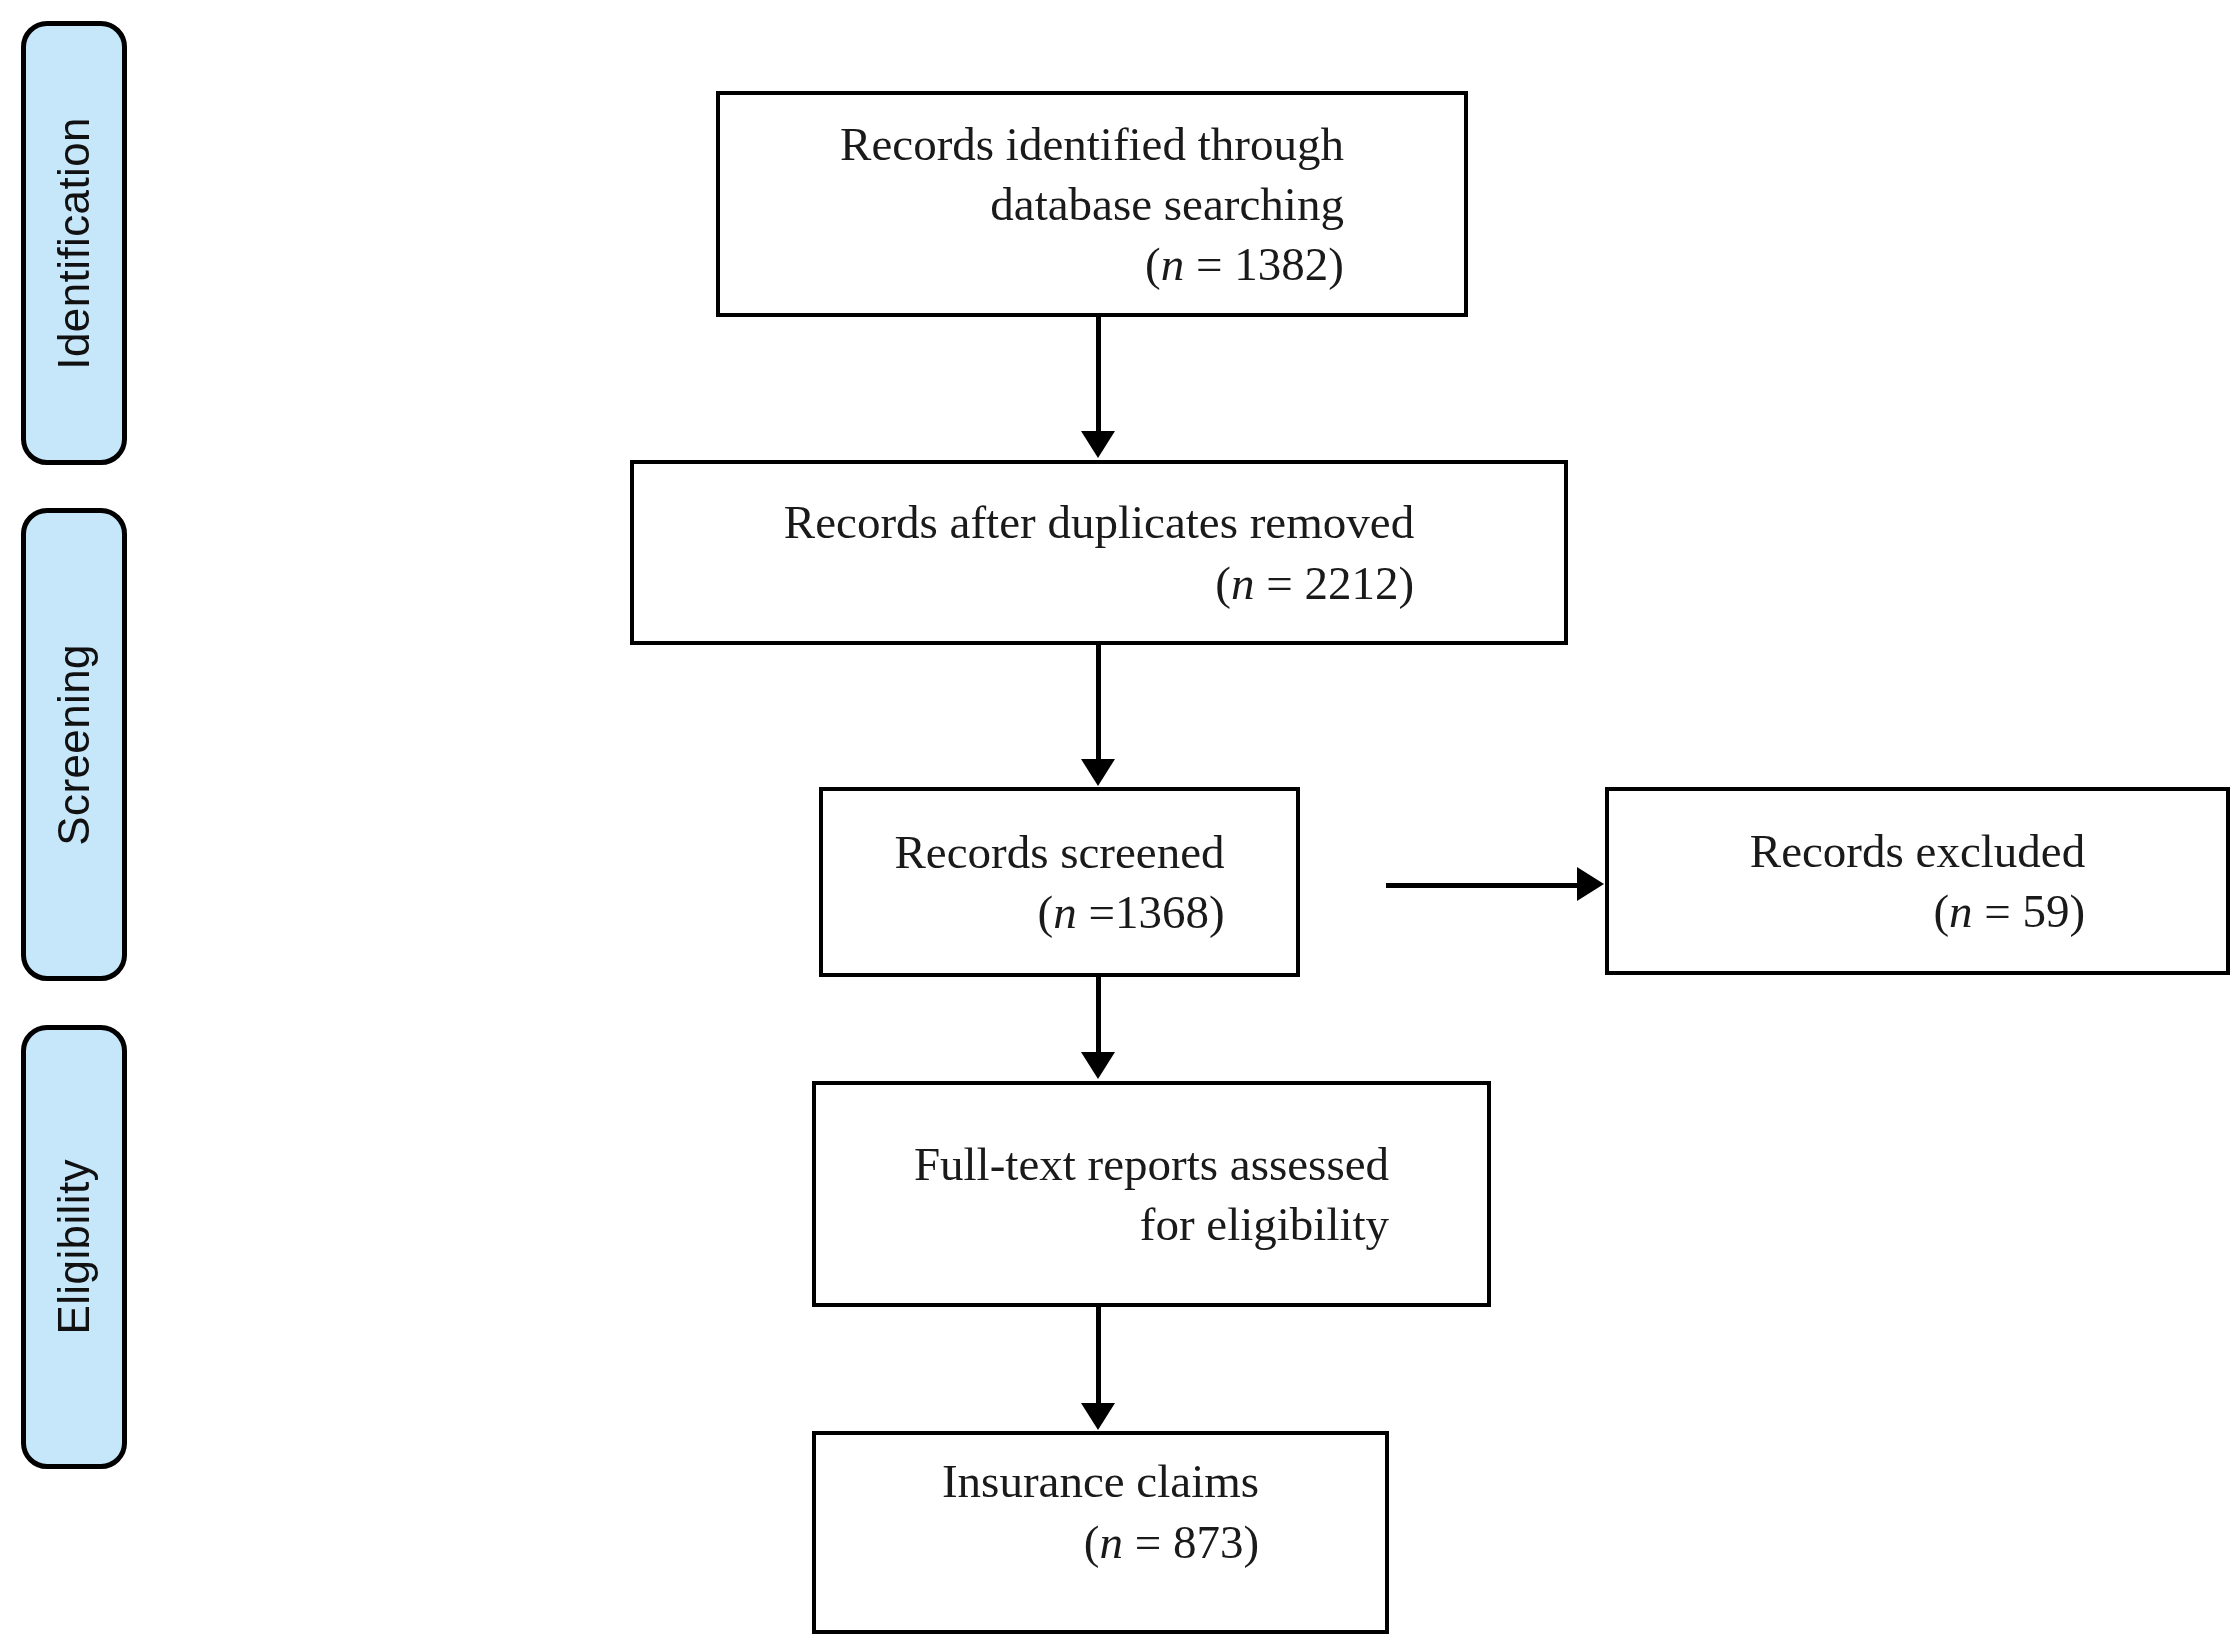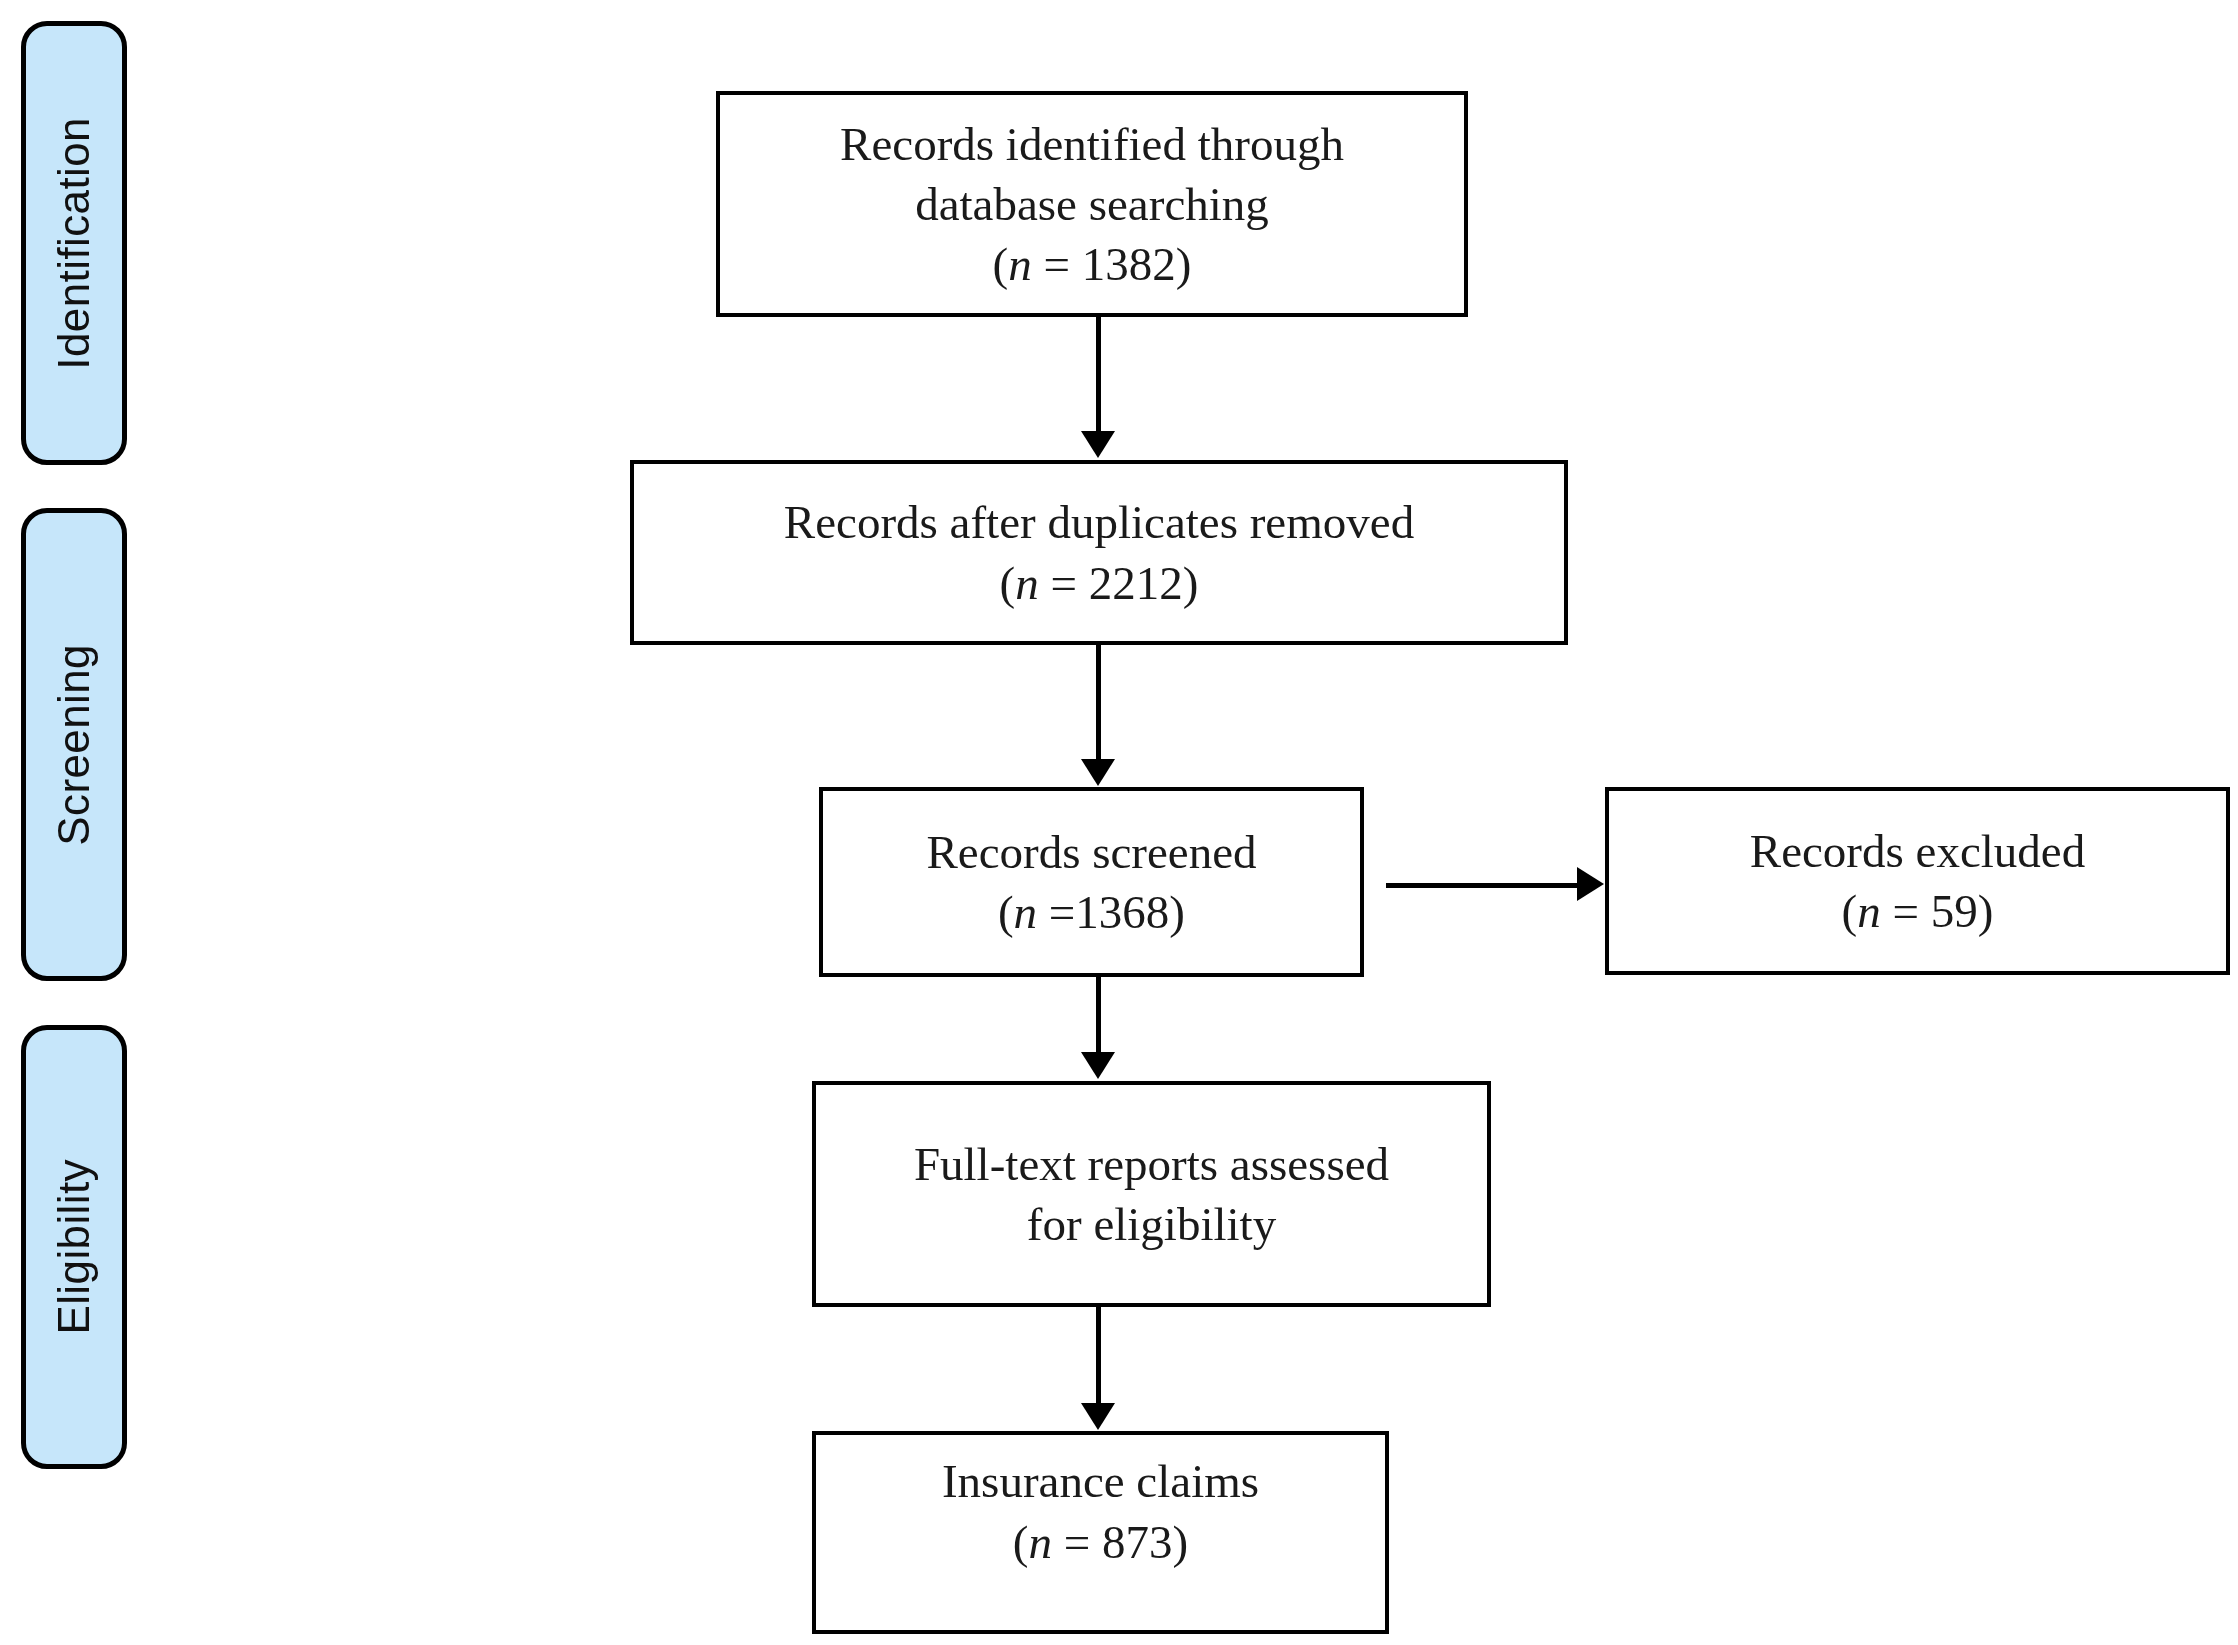--- a/index.html
+++ b/index.html
@@ -43,21 +43,21 @@
 
   
   .flow-box {
     position: absolute;
     box-sizing: border-box;
     border: 4.6px solid #000000;
     background: #ffffff;
     display: flex;
     align-items: center;
     justify-content: center;
-    text-align: center;
+    text-align: right;
   }
   .flow-box .box-text {
     font-family: "Liberation Serif", "DejaVu Serif", serif;
     font-size: 47px;
     line-height: 1.28;
     color: #1a1a1a;
     padding: 0 13.7px;
     white-space: pre-line;
   }
   .flow-box .box-count {
@@ -118,21 +118,21 @@
   <div class="v-line" style="left:1096px; top:317px; width:4.6px; height:116px;"></div>
   <div class="arrow-down" style="left:1081px; top:431px;"></div>
 
   <div class="flow-box" style="left:630px; top:460px; width:938px; height:185px;">
     <div class="box-text"><span>Records after duplicates removed</span><span class="box-count"><span>(</span><span class="nital">n</span><span> = 2212)</span></span></div>
   </div>
 
   <div class="v-line" style="left:1096px; top:645px; width:4.6px; height:116px;"></div>
   <div class="arrow-down" style="left:1081px; top:759px;"></div>
 
-  <div class="flow-box" style="left:819px; top:787px; width:545px; height:190px;">
+  <div class="flow-box" style="left:819px; top:787px; width:481px; height:190px;">
     <div class="box-text"><span>Records screened</span><span class="box-count"><span>(</span><span class="nital">n</span><span> =1368)</span></span></div>
   </div>
 
   <div class="h-line" style="left:1386px; top:883px; width:193px; height:4.6px;"></div>
   <div class="arrow-right" style="left:1577px; top:867px;"></div>
 
   <div class="flow-box" style="left:1605px; top:787px; width:625px; height:188px;">
     <div class="box-text"><span>Records excluded</span><span class="box-count"><span>(</span><span class="nital">n</span><span> = 59)</span></span></div>
   </div>
 

